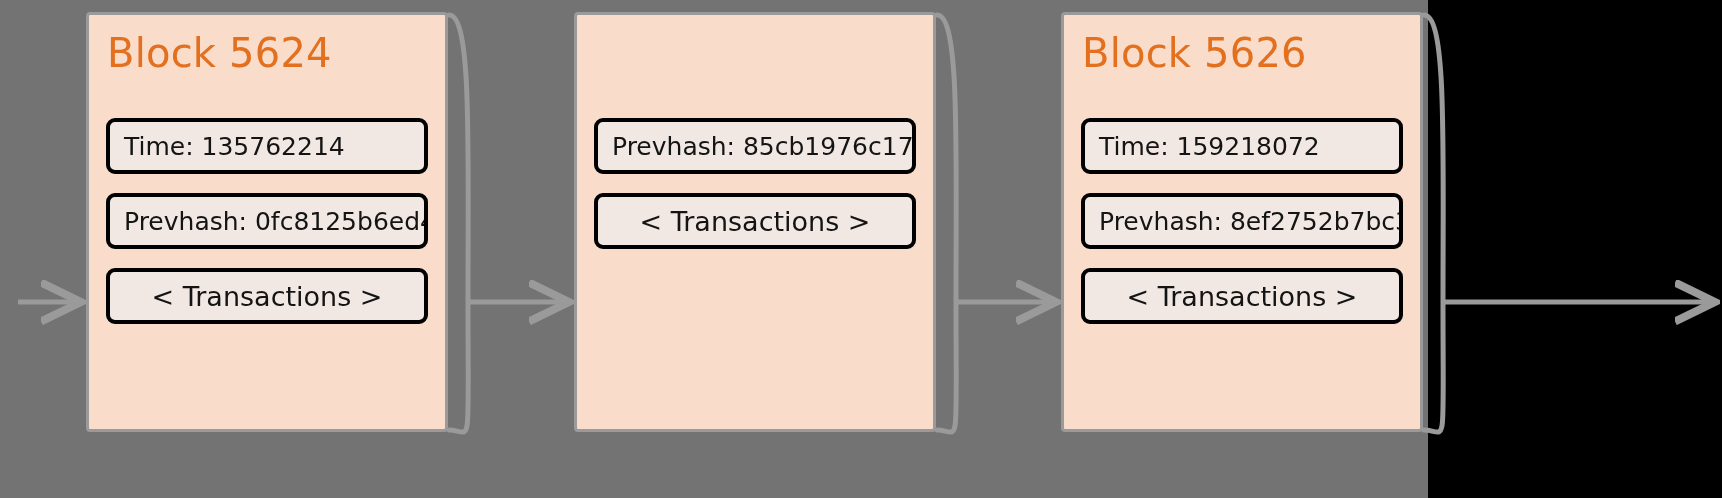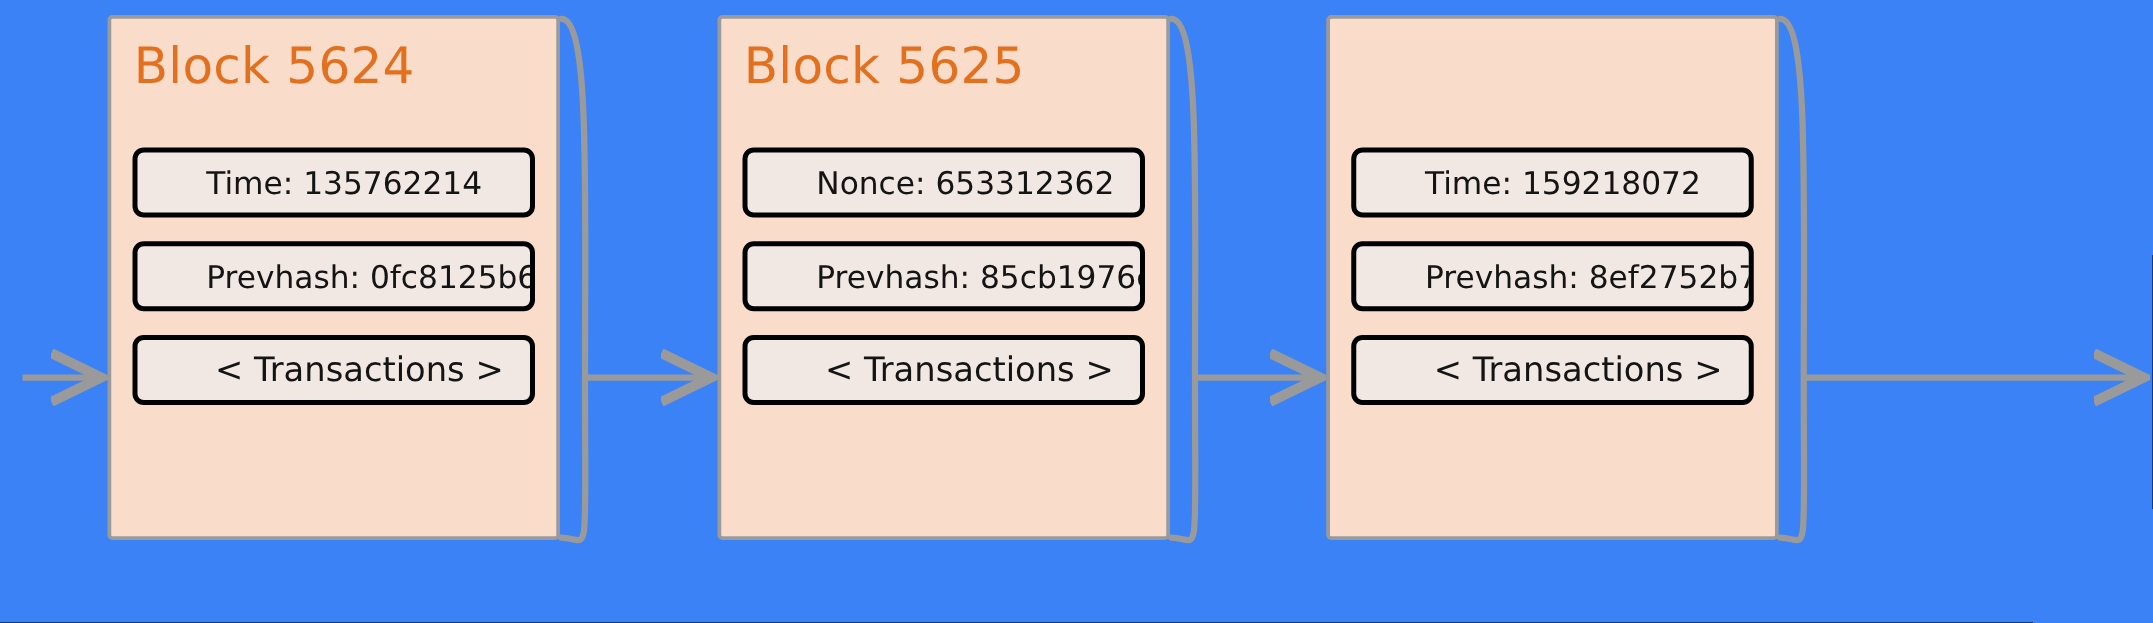--- a/index.html
+++ b/index.html
@@ -9,23 +9,23 @@
   }
   body {
     width: 1722px;
     height: 498px;
     overflow: hidden;
     font-family: "DejaVu Sans", sans-serif;
   }
 
   #stage {
     position: relative;
-    width: 1722px;
+    width: 1428px;
     height: 498px;
-    background: #3b82f6;
+    background: #737373;
   }
 
   
   #wires {
     position: absolute;
     left: 0;
     top: 0;
     width: 1722px;
     height: 498px;
     pointer-events: none;
@@ -76,21 +76,20 @@
     padding: 0 14px;
     overflow: hidden;
   }
   .field:last-child { margin-bottom: 0; text-align: center; }
 
   .field-text {
     font-size: 25px;
     line-height: 27px;
     color: #141414;
     white-space: nowrap;
-    margin-left: 41px;
   }
 
   .field.tx {
     justify-content: center;
     padding: 0 8px;
   }
   .field.tx .field-text {
     font-size: 27px;
   }
 </style>
@@ -135,35 +134,32 @@
       <div class="field">
         <span class="field-text">Prevhash: 0fc8125b6ed4</span>
       </div>
       <div class="field tx">
         <span class="field-text">&lt; Transactions &gt;</span>
       </div>
     </div>
   </div>
 
   <div class="block" id="block-1">
-    <div class="block-title">Block 5625</div>
     <div class="fields">
-      <div class="field">
-        <span class="field-text">Nonce: 653312362</span>
-      </div>
       <div class="field">
         <span class="field-text">Prevhash: 85cb1976c171</span>
       </div>
       <div class="field tx">
         <span class="field-text">&lt; Transactions &gt;</span>
       </div>
     </div>
   </div>
 
   <div class="block" id="block-2">
+    <div class="block-title">Block 5626</div>
     <div class="fields">
       <div class="field">
         <span class="field-text">Time: 159218072</span>
       </div>
       <div class="field">
         <span class="field-text">Prevhash: 8ef2752b7bc3</span>
       </div>
       <div class="field tx">
         <span class="field-text">&lt; Transactions &gt;</span>
       </div>

